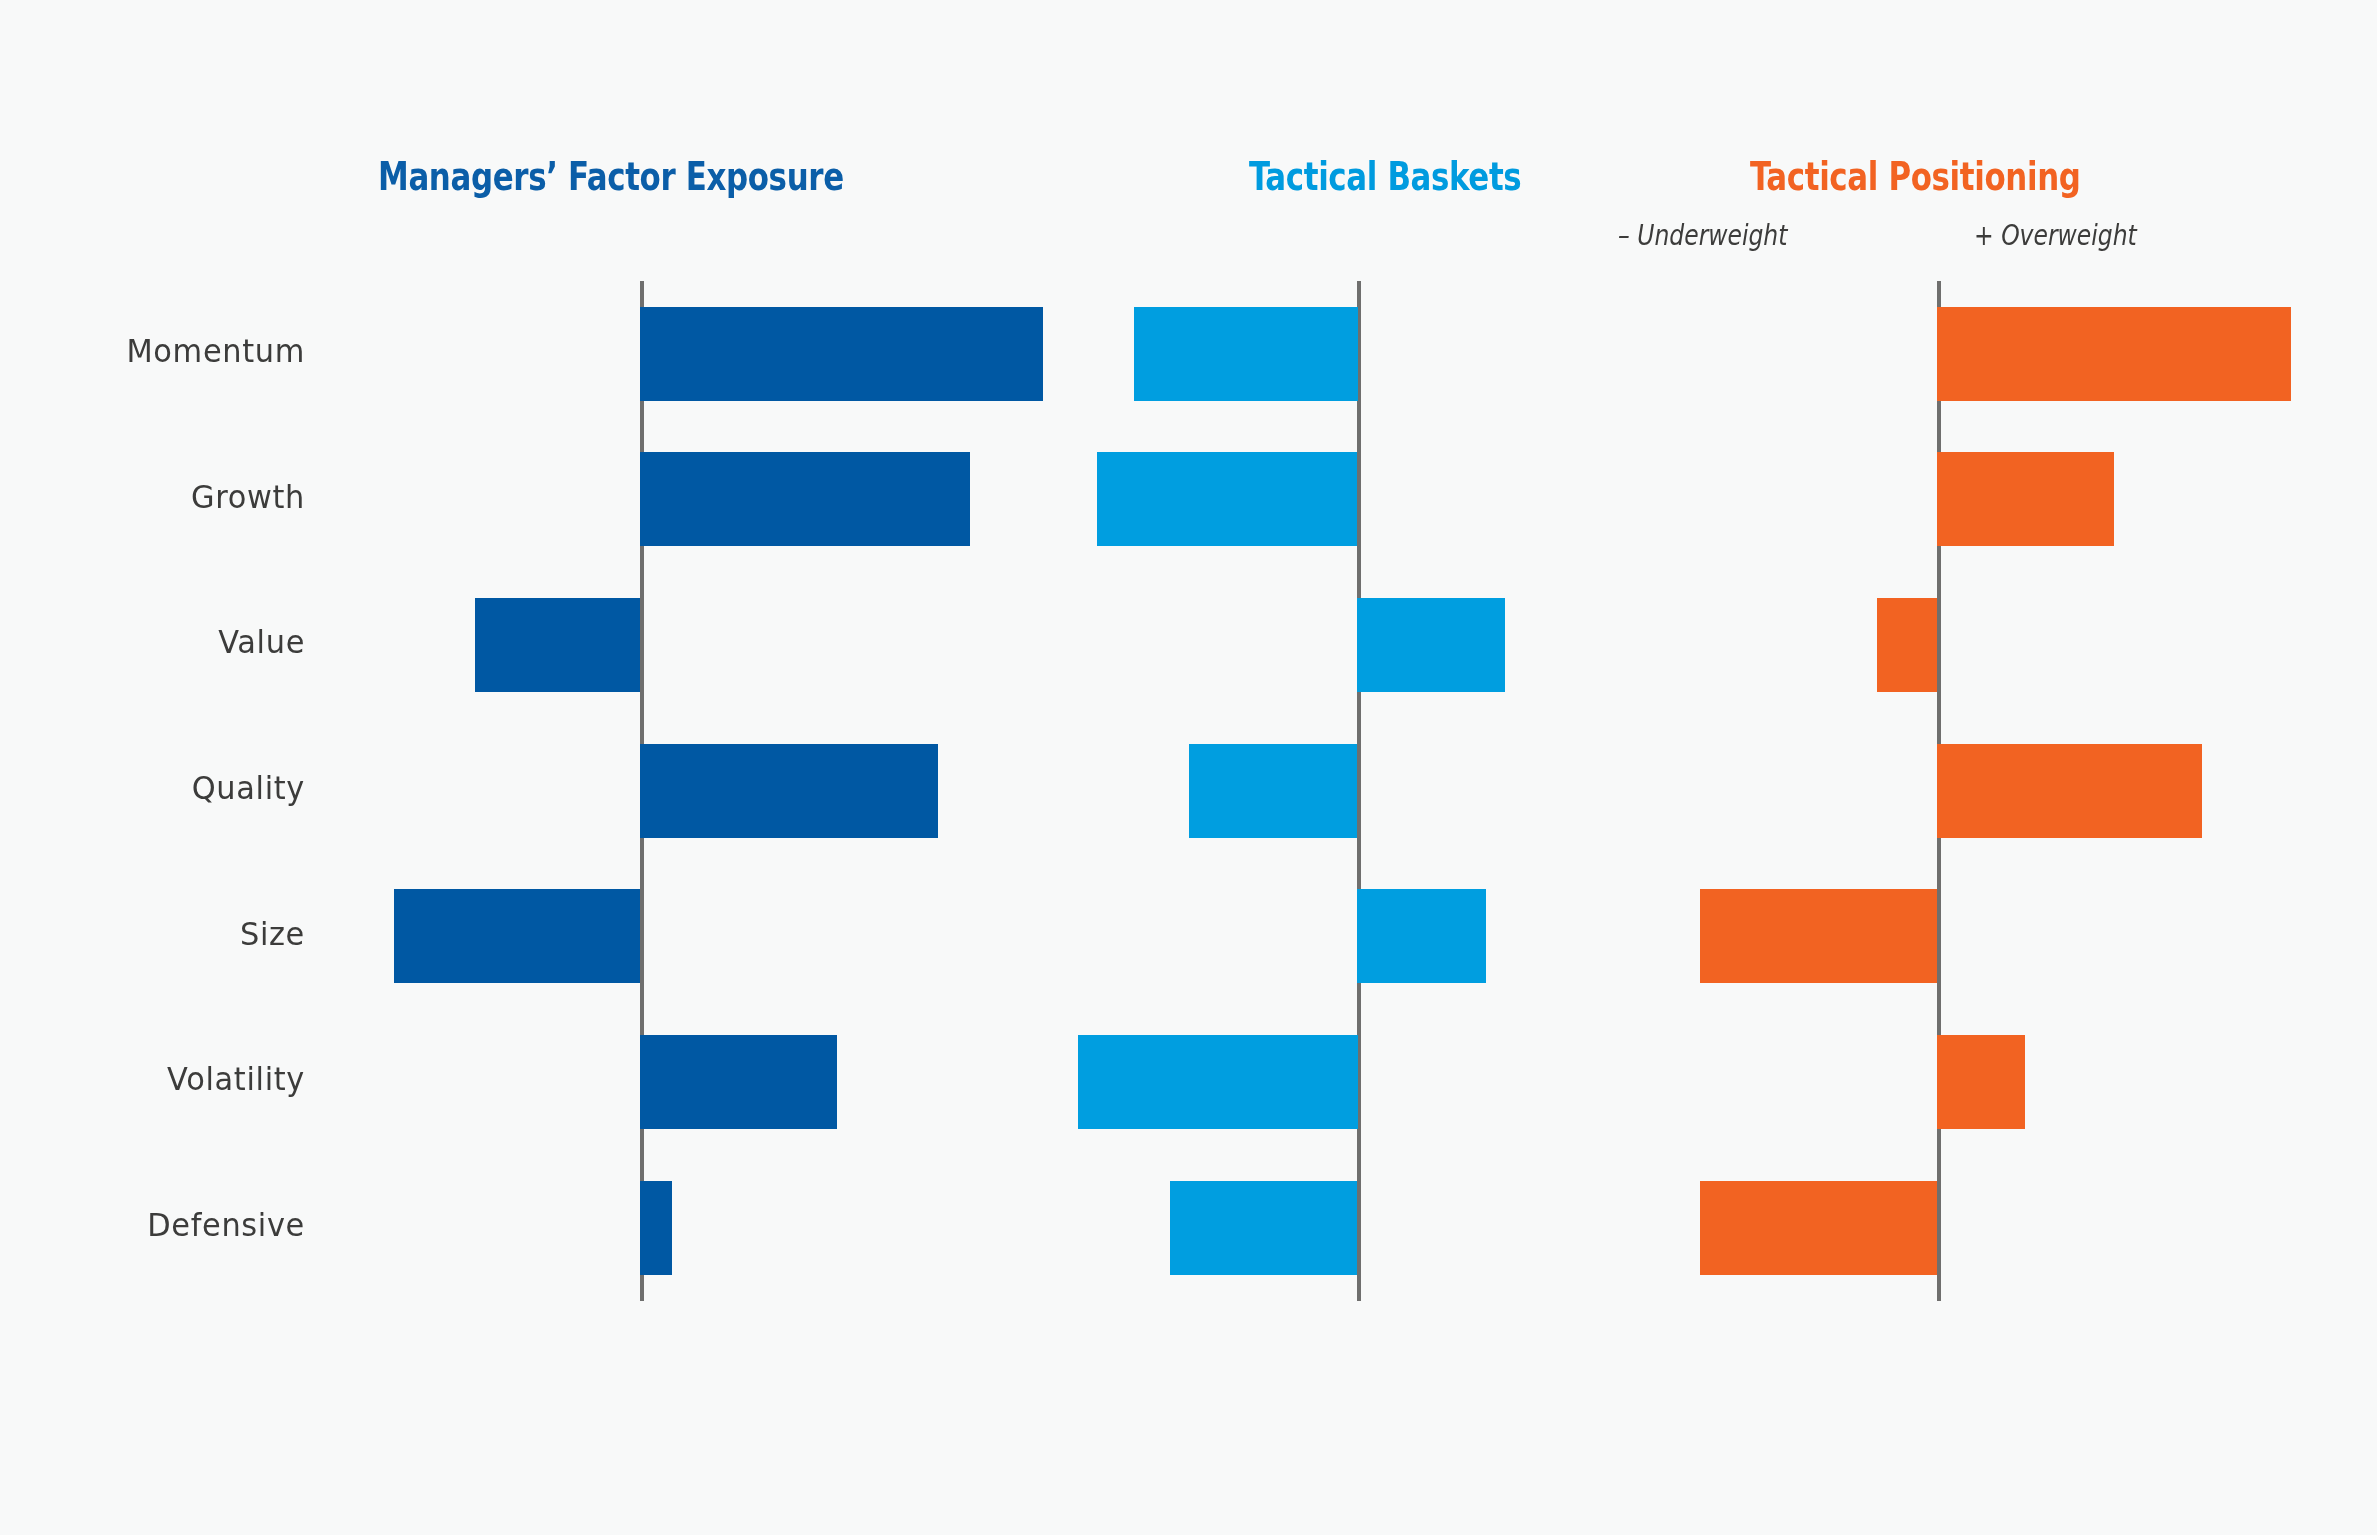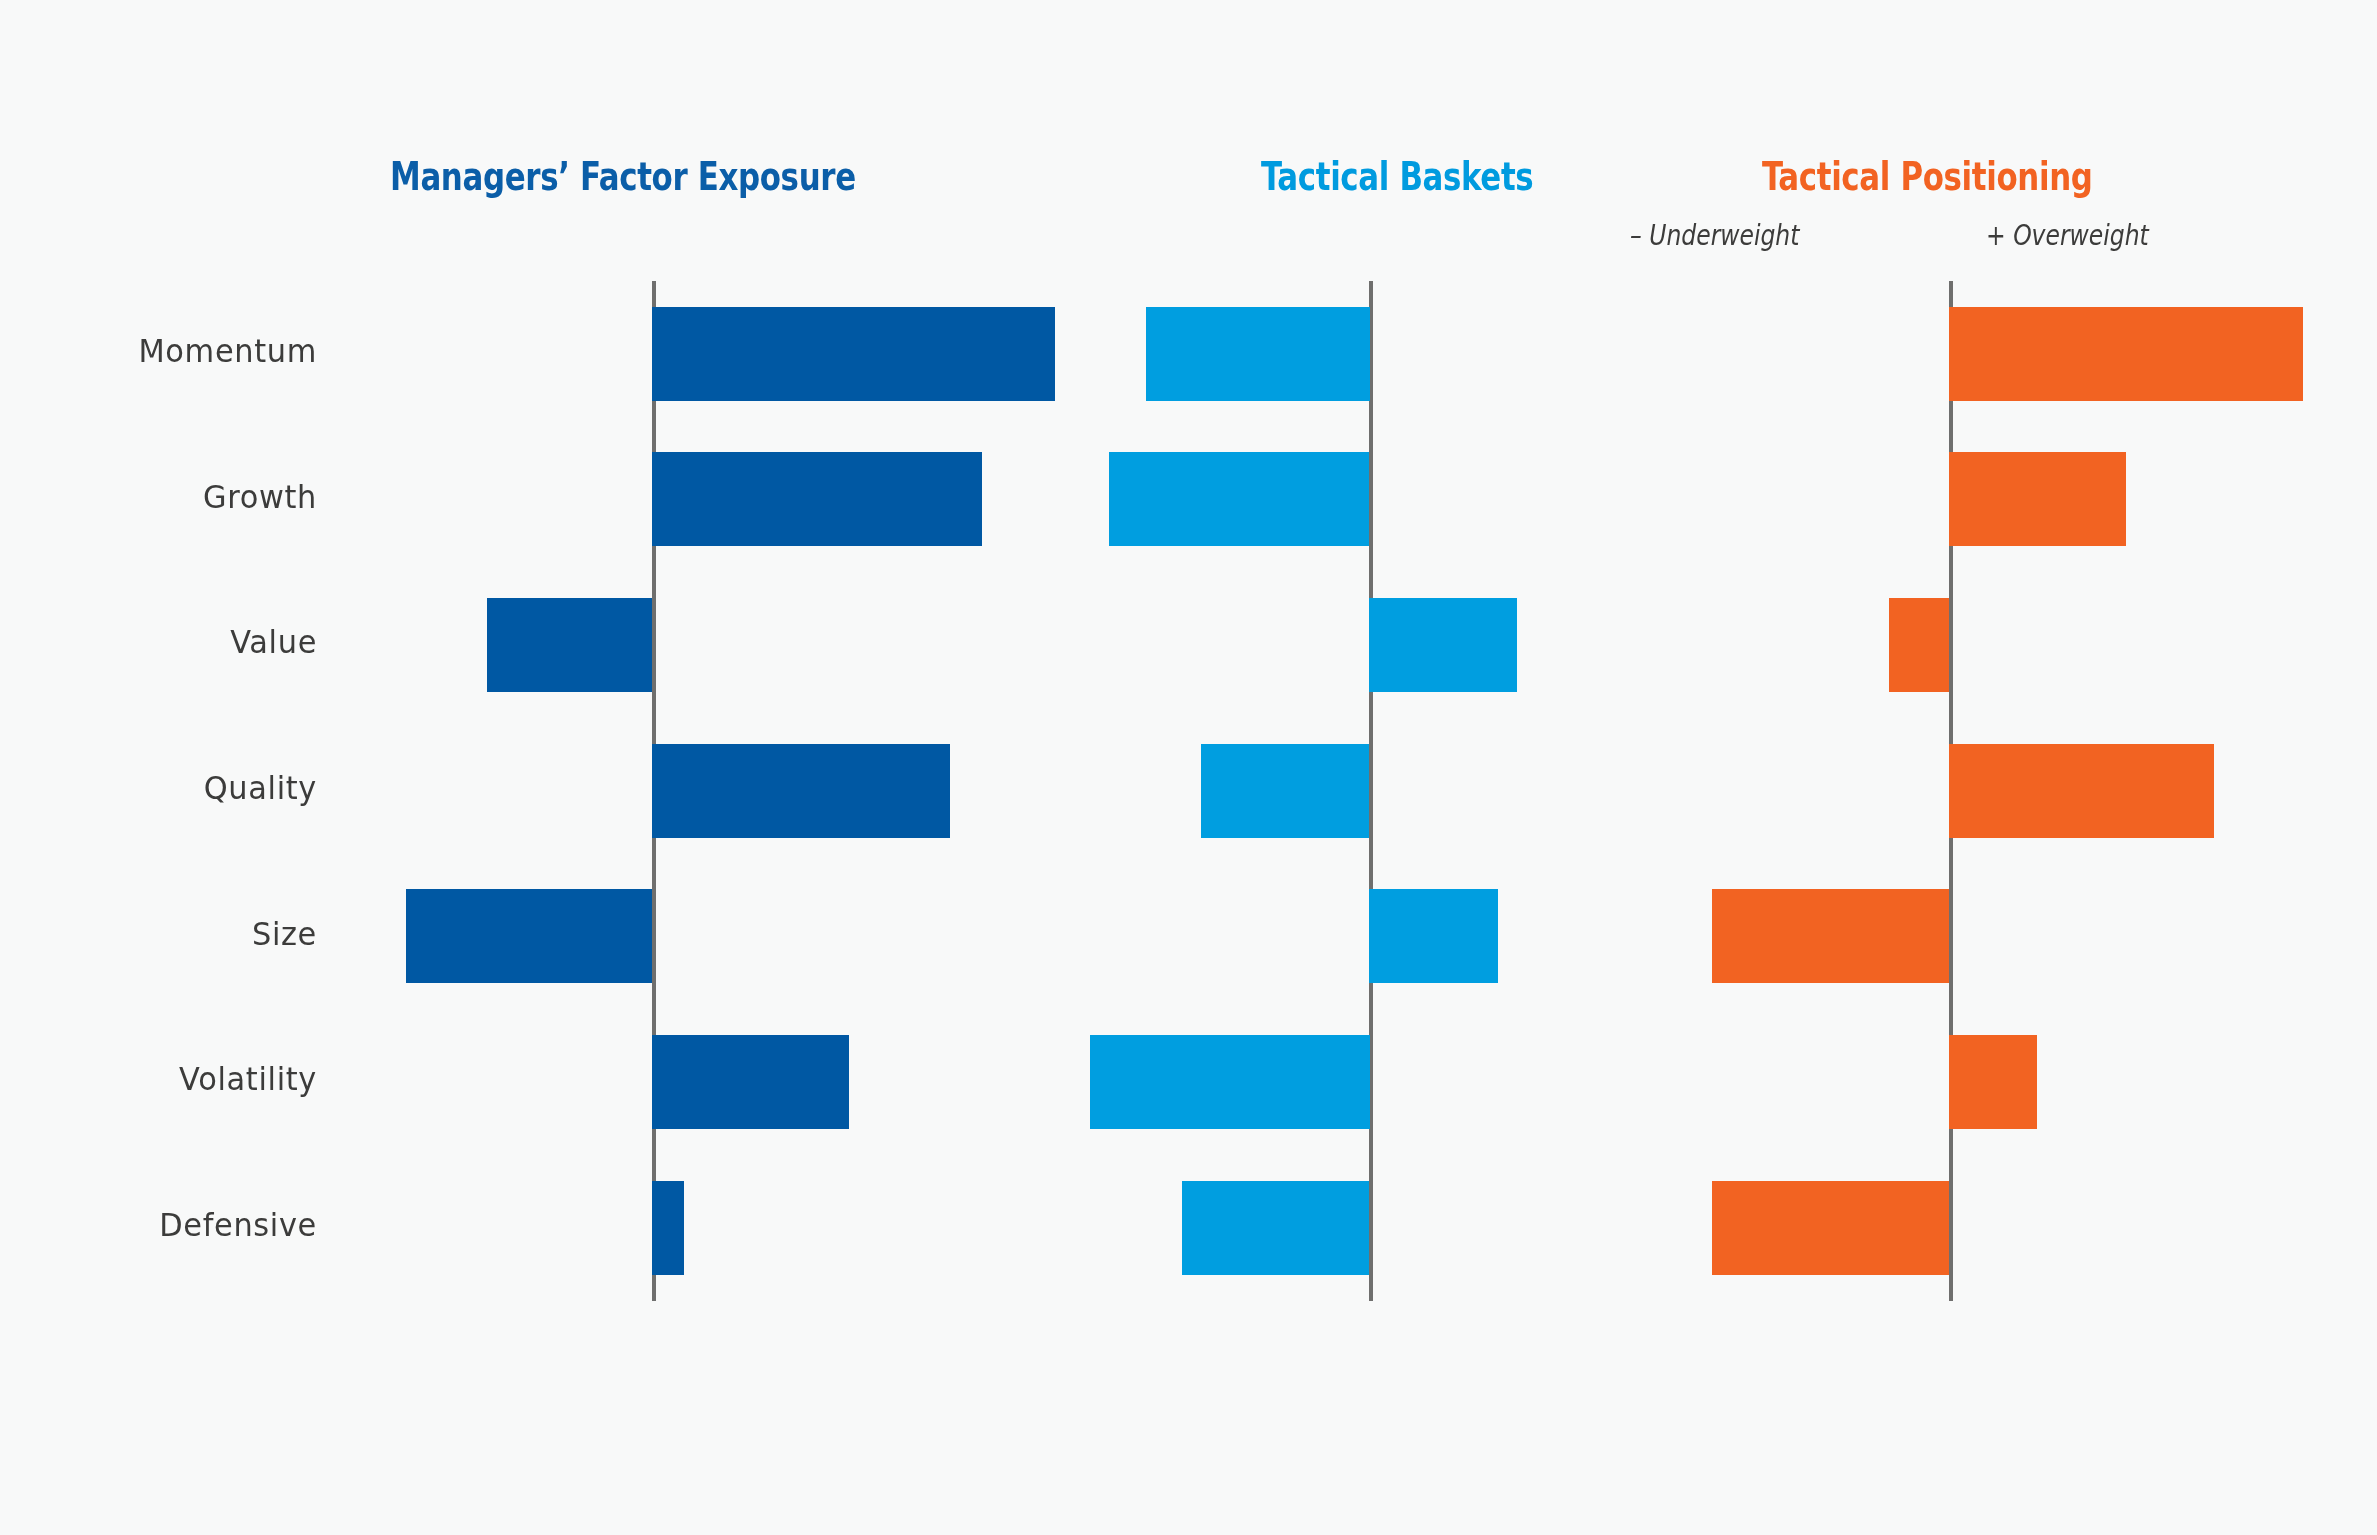--- a/index.html
+++ b/index.html
@@ -4,21 +4,21 @@
 <title>Factor Exposure Chart</title>
 <style>
   html,body{margin:0;padding:0;}
   body{
     width:2377px;height:1535px;
     background:#f8f9f9;
     font-family:"DejaVu Sans","Liberation Sans",sans-serif;
     overflow:hidden;
     position:relative;
   }
-  #chart-root{position:absolute;inset:0;margin-left:12px;}
+  #chart-root{position:absolute;inset:0;}
 
   
   .panel-title{
     position:absolute;
     font-weight:bold;
     font-size:39px;
     letter-spacing:-0.4px;
     white-space:nowrap;
     font-family:"DejaVu Sans Condensed","Liberation Sans Narrow","Liberation Sans",sans-serif;
     transform:scaleX(0.88);

